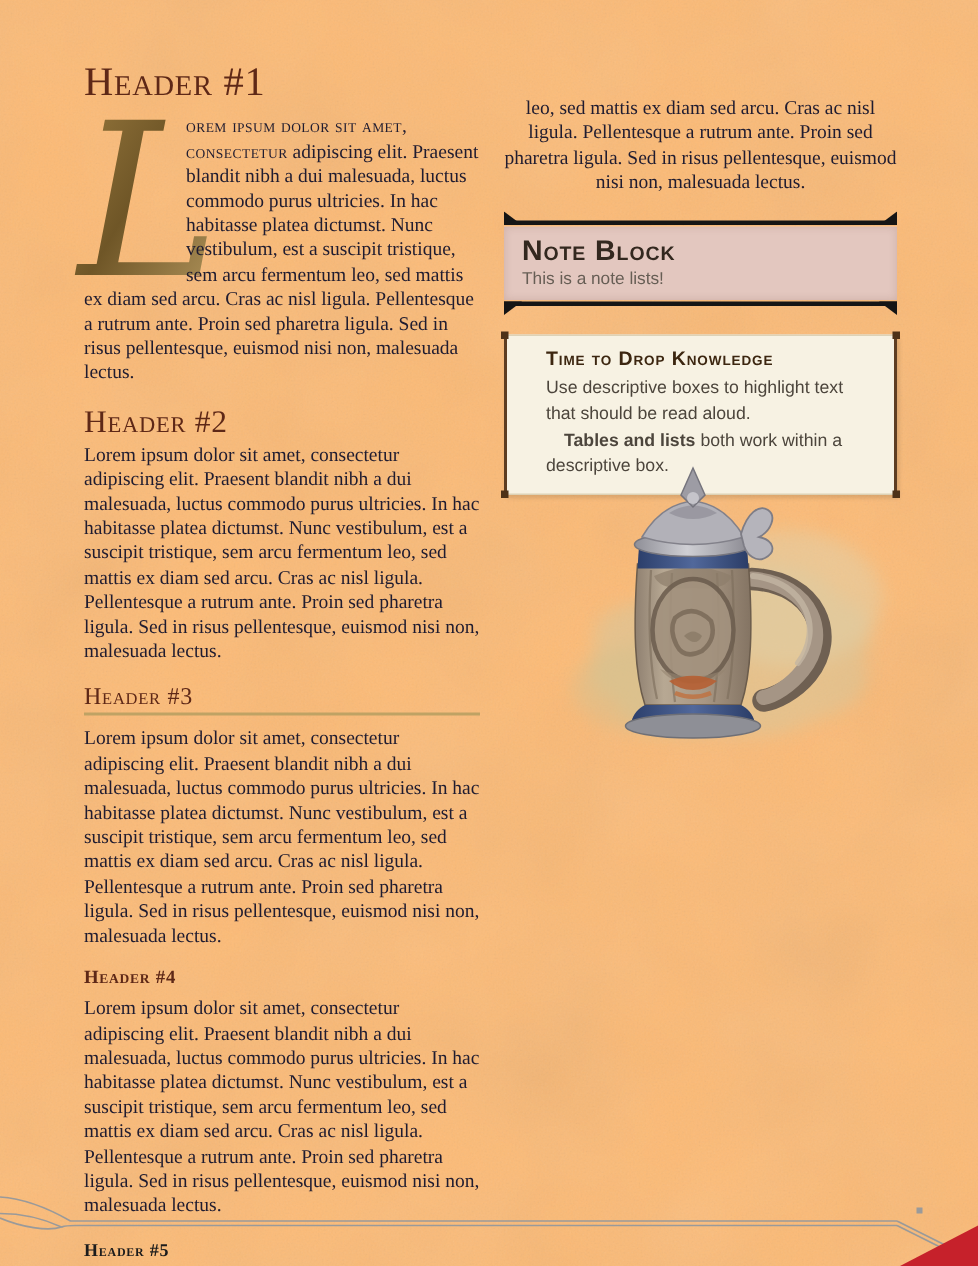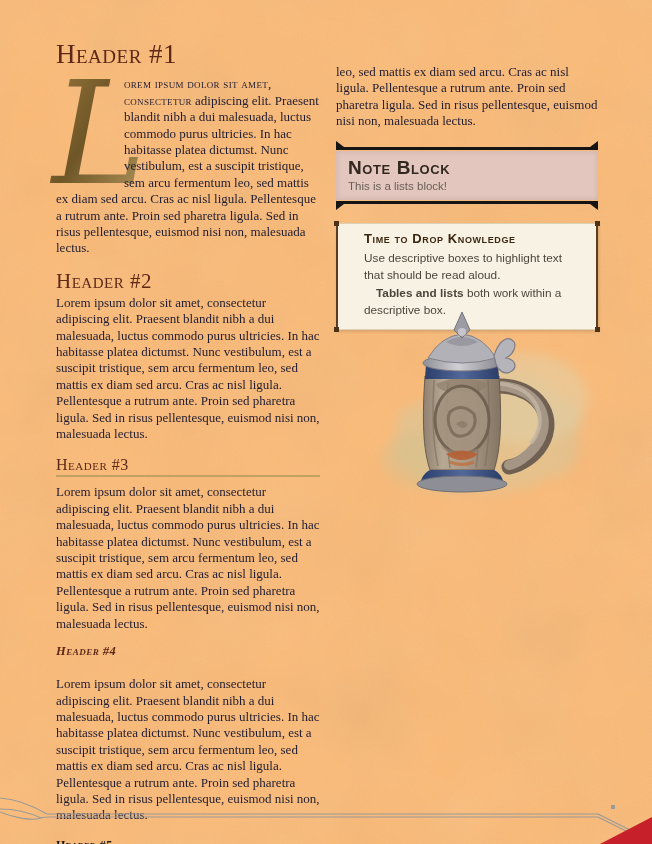--- a/index.html
+++ b/index.html
@@ -7,21 +7,21 @@
   .page{position:relative;width:652px;height:844px;margin:0 auto;background:#fdba74;overflow:hidden;}
   .texture{position:absolute;inset:0;pointer-events:none;z-index:1;}
   .col{position:absolute;z-index:2;color:#201c30;font-size:13px;line-height:16.4px;}
   .col-left{left:56px;top:40px;width:264px;}
   .col-right{left:336px;top:64px;width:262px;}
   p{margin:3px 0 0 0;}
   .h1,.h2,.h3,.h4,.h5{font-variant:small-caps;color:#5e2817;letter-spacing:.5px;line-height:1.05;}
   .h1{font-size:27px;margin:0 0 8px 0;font-weight:400;}
   .h2{font-size:21px;margin:13px 0 3px 0;font-weight:400;}
   .h3{font-size:16px;margin:14px 0 7px 0;font-weight:400;border-bottom:2px solid #bfa264;padding-bottom:2px;}
-  .h4{font-size:12.5px;margin:13px 0 18px 0;font-weight:700;font-style:italic;}
+  .h4{font-size:12.5px;margin:13px 0 6px 0;font-weight:700;}
   .h5{font-size:12px;margin:15px 0 2px 0;font-weight:700;color:#1c1c1c;}
   .smallcaps{font-variant:small-caps;letter-spacing:.3px;}
   .dropcap-box{float:left;width:64px;height:112px;margin:2px 4px 0 0;}
   .dropcap-box svg{overflow:visible;}
   
   .note{margin-top:11px;}
   .note svg{display:block;}
   .note-body{background:#e3c7bf;padding:5px 12px 6px 12px;box-shadow:inset 0 0 6px rgba(90,40,30,.15);}
   .note-title{font-family:"Liberation Sans",sans-serif;font-variant:small-caps;font-weight:700;font-size:19px;color:#33281f;letter-spacing:.6px;line-height:1.25;}
   .note-text{font-family:"Liberation Sans",sans-serif;font-size:11.5px;color:#675e55;line-height:1.3;margin:0;}
@@ -84,31 +84,31 @@
 
     <div class="h4">Header #4</div>
     <p>Lorem ipsum dolor sit amet, consectetur adipiscing elit. Praesent blandit nibh a dui malesuada, luctus commodo purus ultricies. In hac habitasse platea dictumst. Nunc vestibulum, est a suscipit tristique, sem arcu fermentum leo, sed mattis ex diam sed arcu. Cras ac nisl ligula. Pellentesque a rutrum ante. Proin sed pharetra ligula. Sed in risus pellentesque, euismod nisi non, malesuada lectus.</p>
 
     <div class="h5">Header #5</div>
     <p>Lorem ipsum dolor sit amet, consectetur adipiscing elit. Praesent blandit nibh a dui malesuada, luctus commodo purus ultricies. In hac habitasse platea dictumst. Nunc vestibulum, est a suscipit tristique, sem arcu fermentum leo, sed mattis ex diam sed arcu. Cras ac nisl ligula. Pellentesque a rutrum ante. Proin sed pharetra ligula. Sed in risus pellentesque, euismod nisi non, malesuada lectus.</p>
 
   </div>
 
   <div class="col col-right">
-    <p style="margin-top:0;">leo, sed mattis ex diam sed arcu. Cras ac nisl ligula. Pellentesque a rutrum ante. Proin sed pharetra ligula. Sed in risus pellentesque, euismod nisi non, malesuada lectus.</p>
+    <p style="margin-top:0;text-align:center;">leo, sed mattis ex diam sed arcu. Cras ac nisl ligula. Pellentesque a rutrum ante. Proin sed pharetra ligula. Sed in risus pellentesque, euismod nisi non, malesuada lectus.</p>
 
     <div class="note">
       <svg width="262" height="10" viewBox="0 0 262 10">
         <rect x="0" y="6" width="262" height="3" fill="#151515"></rect>
         <polygon points="0,0 0,9 12,9" fill="#151515"></polygon>
         <polygon points="262,0 262,9 250,9" fill="#151515"></polygon>
       </svg>
       <div class="note-body">
         <div class="note-title">Note Block</div>
-        <p class="note-text">This is a lists block!</p>
+        <p class="note-text">This is a note lists!</p>
       </div>
       <svg width="262" height="10" viewBox="0 0 262 10">
         <rect x="0" y="1" width="262" height="3" fill="#151515"></rect>
         <polygon points="0,10 0,1 12,1" fill="#151515"></polygon>
         <polygon points="262,10 262,1 250,1" fill="#151515"></polygon>
       </svg>
     </div>
 
     <div class="desc">
       <div class="dot tl"></div>

